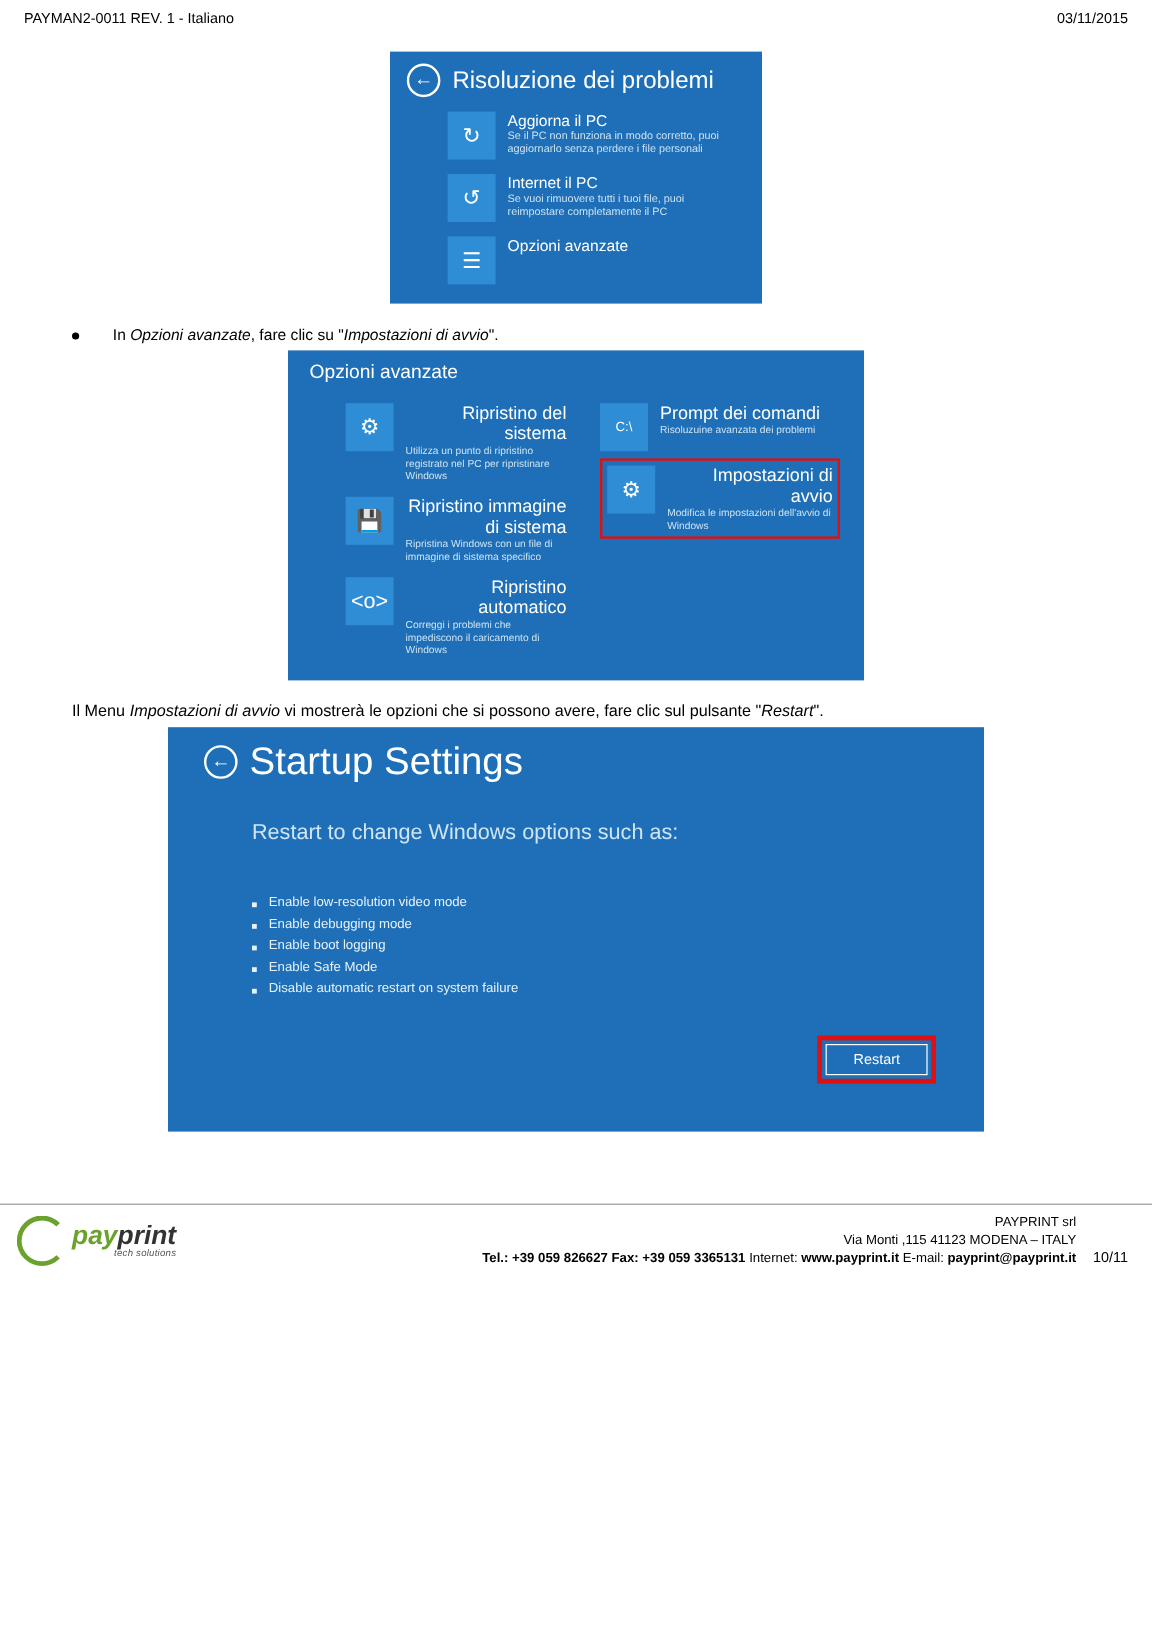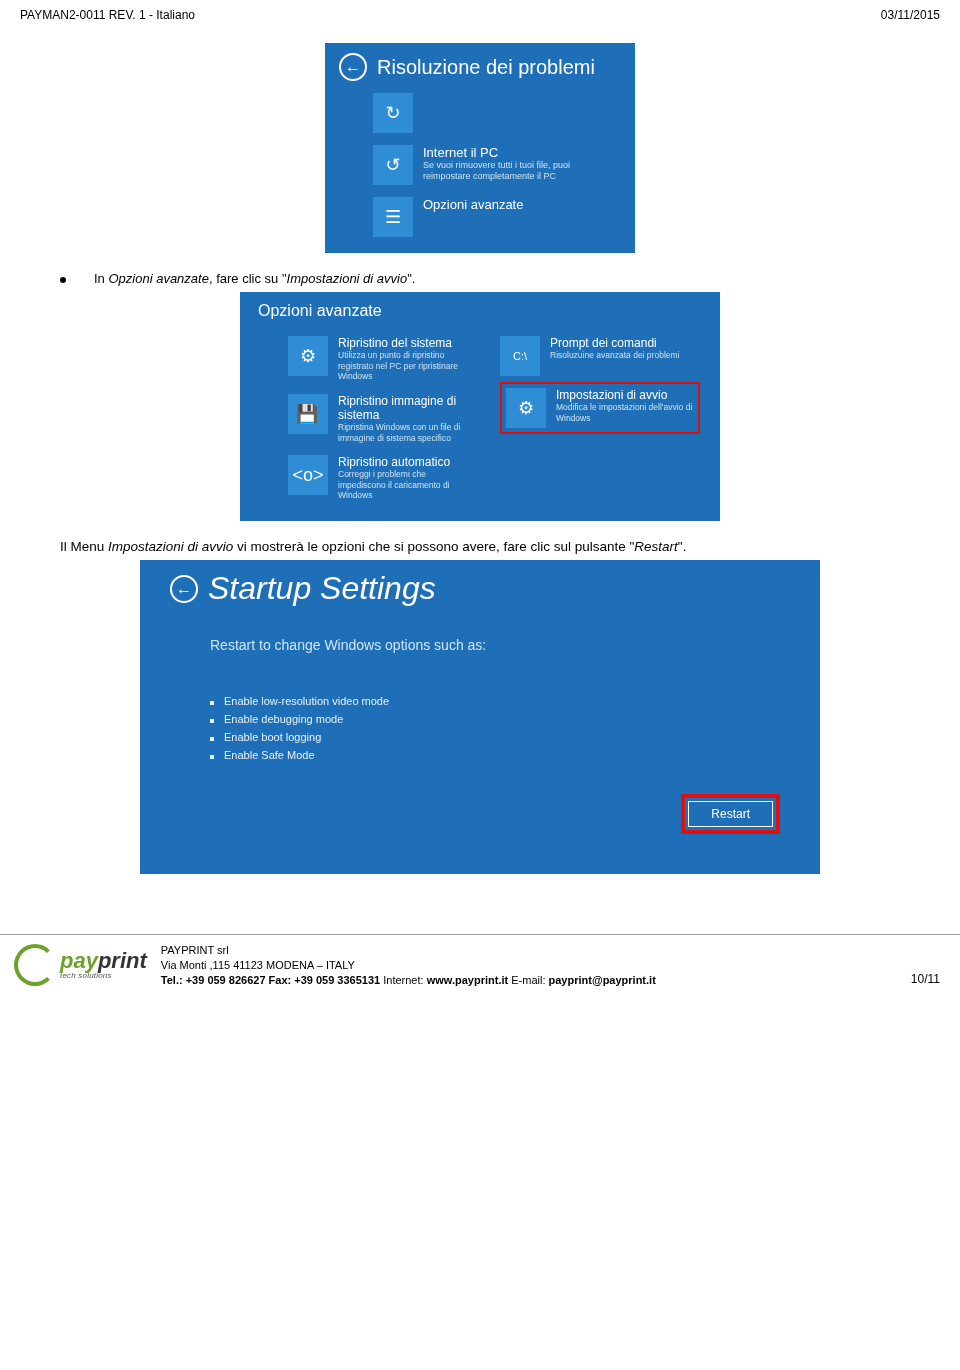--- a/index.html
+++ b/index.html
@@ -44,40 +44,40 @@
     display:flex; align-items:center; gap:10px;
     padding: 10px 14px 6px 14px;
   }
   .back-circle {
     width:28px; height:28px; border:2px solid #fff; border-radius:50%;
     display:flex; align-items:center; justify-content:center;
     font-size:16px; line-height:1;
   }
   .s1-title { font-size:20px; font-weight:300; }
   .s2-header .s1-title { font-size:16px; font-weight:400; padding-left: 4px;}
-  .s3-title { font-size:32px; font-weight:300;font-style:italic; }
+  .s3-title { font-size:32px; font-weight:300; }
   .option-row { display:flex; gap:10px; padding: 6px 16px 6px 48px; align-items:flex-start;}
   .s1 .option-row { padding-left: 48px; }
   .opt-icon {
     width:40px; height:40px; background:#2f8dd6;
     display:flex; align-items:center; justify-content:center;
     color:#fff; font-size:18px; flex-shrink:0;
   }
   .opt-text { display:flex; flex-direction:column; }
   .opt-title { font-size:13px; font-weight:400; color:#fff; }
   .opt-desc { font-size:9px; color:#cde3f3; line-height:1.25; max-width: 180px;}
   .s2-grid {
     display:grid; grid-template-columns: 1fr 1fr;
     gap: 8px 12px; padding: 4px 20px 14px 48px;
   }
   .s2 .opt-text .opt-desc { max-width: 150px; font-size:8.5px;}
-  .s2 .opt-title { font-size:12px;}
+  .s2 .opt-title { font-size:15px;text-align:right;}
   .red-box { border: 2px solid #d11; }
   .s3-body { padding: 6px 40px 0 70px; }
-  .s3-sub { font-size:14px; color:#cfe5f5; margin: 18px 0 12px 0; font-weight:400;}
+  .s3-sub { font-size:18px; color:#cfe5f5; margin: 18px 0 12px 0; font-weight:400;}
   .s3-list { list-style:none;margin-top:39px; }
   .s3-list li {
     font-size:11px; color:#e6f2fb; padding: 3px 0 3px 14px; position:relative;
   }
   .s3-list li::before {
     content:""; position:absolute; left:0; top:9px;
     width:4px; height:4px; background:#e6f2fb;
   }
   .restart-wrap { display:flex; justify-content:flex-end; padding: 30px 40px 0 0;}
   .restart-btn {
@@ -86,20 +86,21 @@
   }
   .restart-red { border:4px solid #d11; padding:3px; display:inline-block;}
   .para { margin: 10px 0 2px 0; font-size: 13.5px; }
   .ital { font-style: italic; }
   .footer {
     margin-top: 60px;
     border-top: 1px solid #999;
     padding: 8px 20px 8px 14px;
     display:flex; align-items:center; gap: 14px;
     font-size: 11px;
+    text-align: right;
   }
   .logo {
     display:flex; align-items:center; gap:4px;
   }
   .logo-swirl {
     width: 42px; height: 42px; border: 4px solid #6aa22d; border-right-color: transparent;
     border-radius: 50%; position:relative;
   }
   .logo-text { display:flex; flex-direction:column; line-height:1; }
   .logo-pay { font-size:22px; font-weight:bold; font-style:italic;}
@@ -122,20 +123,24 @@
 
 <div class="content">
 
   <div class="win-screenshot s1">
     <div class="s1-header">
       <div class="back-circle">←</div>
       <div class="s1-title">Risoluzione dei problemi</div>
     </div>
     <div class="option-row">
       <div class="opt-icon">↻</div>
+      <div class="opt-text">
+        <span class="opt-title">Aggiorna il PC</span>
+        <span class="opt-desc">Se il PC non funziona in modo corretto, puoi aggiornarlo senza perdere i file personali</span>
+      </div>
     </div>
     <div class="option-row">
       <div class="opt-icon">↺</div>
       <div class="opt-text">
         <span class="opt-title">Internet il PC</span>
         <span class="opt-desc">Se vuoi rimuovere tutti i tuoi file, puoi reimpostare completamente il PC</span>
       </div>
     </div>
     <div class="option-row" style="padding-bottom:16px;">
       <div class="opt-icon">☰</div>
@@ -208,20 +213,21 @@
       <div class="back-circle">←</div>
       <div class="s3-title">Startup Settings</div>
     </div>
     <div class="s3-body">
       <div class="s3-sub">Restart to change Windows options such as:</div>
       <ul class="s3-list">
         <li>Enable low-resolution video mode</li>
         <li>Enable debugging mode</li>
         <li>Enable boot logging</li>
         <li>Enable Safe Mode</li>
+        <li>Disable automatic restart on system failure</li>
       </ul>
     </div>
     <div class="restart-wrap">
       <span class="restart-red">
         <button class="restart-btn">Restart</button>
       </span>
     </div>
   </div>
 
 </div>

